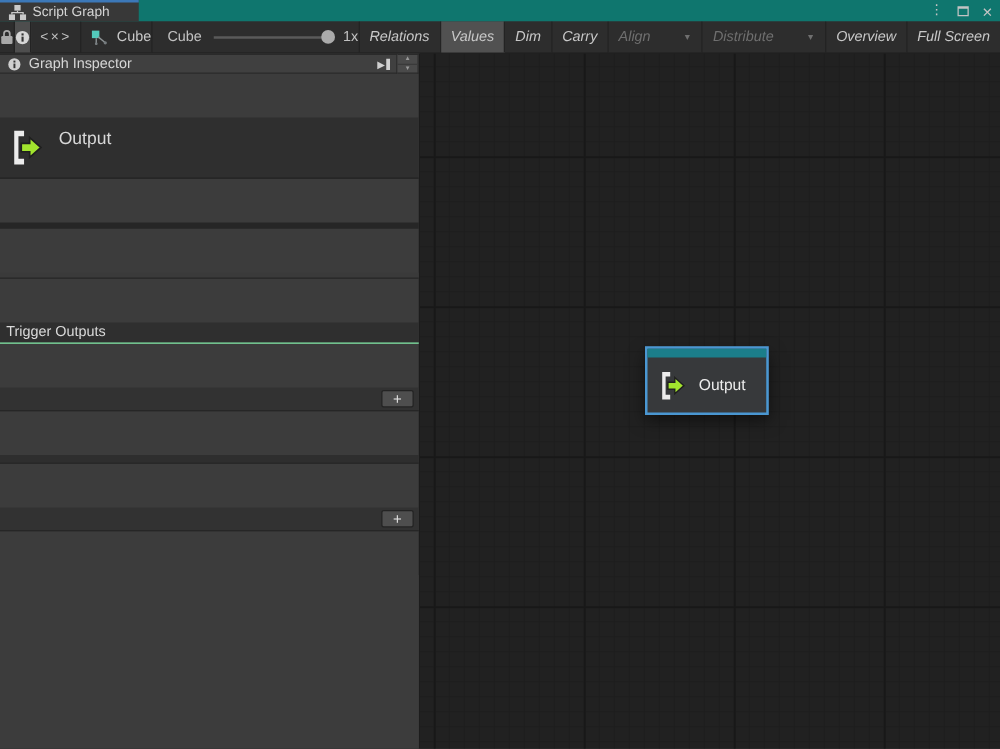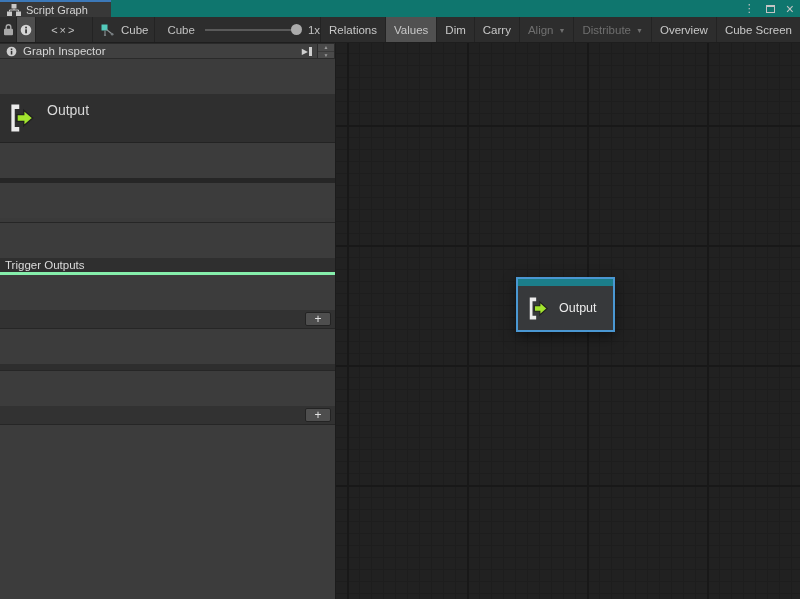--- a/index.html
+++ b/index.html
@@ -23,23 +23,23 @@
   .lock-btn { width:23px; }
   .info-btn { width:25px; background:#4e4e4e; }
   .code-btn { width:78px; letter-spacing:2px; color:#c2c2c2; font-size:11px; }
   .graph-ctx { width:82px; display:flex; align-items:center; justify-content:flex-start; padding-left:8px; gap:7px; }
   .zoom-group { display:flex; align-items:center; }
   .zoom-lbl { margin-left:12px; color:#c2c2c2; }
   .zoom-track { width:95px; height:2px; background:#5a5a5a; position:relative; margin-left:10px; }
   .zoom-knob { position:absolute; right:-2px; top:-4.5px; width:11px; height:11px; border-radius:50%; background:#ababab; }
   .zoom-val { margin-left:8px; color:#c2c2c2; }
   .tb-spacer { flex:1; border-right:1px solid #232323; }
-  .rbtn { padding:0 8px; display:flex; align-items:center; border-right:1px solid #232323; white-space:nowrap; }
+  .rbtn { padding:0 8px; display:flex; align-items:center; border-right:1px solid #232323; white-space:nowrap;font-style:italic; }
   .rbtn.active { background:#515151; }
-  .rbtn.disabled { color:#6f6f6f; }
+  .rbtn.disabled { color:#6f6f6f;gap:21px; }
   .rbtn:last-child { border-right:none; }
   .caret { font-size:7px; margin-left:5px; position:relative; top:1px; }
 
   
   .main { display:flex; height:556px; }
 
   
   .inspector { width:336px; border-right:1px solid #1c1c1c; background:#3c3c3c; display:flex; flex-direction:column;gap:35px; }
   .insp-header { height:16px; display:flex; }
   .insp-bar { flex:1; display:flex; align-items:center; background:#404040; border:1px solid #2a2a2a; border-left:none;
@@ -51,21 +51,21 @@
   .spin-btn { flex:1; display:flex; align-items:center; justify-content:center; font-size:5px; color:#9a9a9a; }
   .spin-btn:first-child { border-bottom:1px solid #3a3a3a; }
 
   .preview { height:49px; background:#2f2f2f; border-bottom:1px solid #232323; display:flex; padding:7px 0 0 8px; gap:12px; }
   .preview-title { font-size:14px; color:#d8d8d8; margin-top:1px; }
 
   .strip-a { height:5px; background:#262626; }
   .strip-b { height:5px; background:#3a3a3a; border-bottom:1px solid #262626; }
 
   .sec-h { height:17px; background:#2f2f2f; display:flex; align-items:center; padding-left:5px;
-           font-size:11.5px; color:#dadada; border-bottom:3px solid #86efac; }
+           font-size:11.5px; color:#dadada; border-bottom:1px solid #86efac; }
   .sec-row { height:19px; background:#323232; position:relative; border-bottom:1px solid #262626; }
   .add-btn { position:absolute; right:4px; top:2px; width:26px; height:14px; background:#4e4e4e;
              border:1px solid #232323; border-radius:2px; color:#e2e2e2; font-size:12px;
              display:flex; align-items:center; justify-content:center; line-height:10px; }
   .sec-gap { height:7px; background:#2e2e2e; border-bottom:1px solid #262626; }
   .filler { flex:1; background:#3c3c3c; }
 
   
   .canvas { flex:1; position:relative; background-color:#212121;
     background-image:
@@ -156,21 +156,21 @@
     <span class="caret">▼</span>
   </div>
   <div class="rbtn disabled">
     <span>Distribute</span>
     <span class="caret">▼</span>
   </div>
   <div class="rbtn">
     <span>Overview</span>
   </div>
   <div class="rbtn">
-    <span>Cube Screen</span>
+    <span>Full Screen</span>
   </div>
 </div>
 
 <div class="main">
 
   <div class="inspector">
     <div class="insp-header">
       <div class="insp-bar">
         <svg class="icon-svg" width="11" height="11" viewBox="0 0 12 12">
           <circle cx="6" cy="6" r="5.3" fill="#cfcfcf"></circle>

